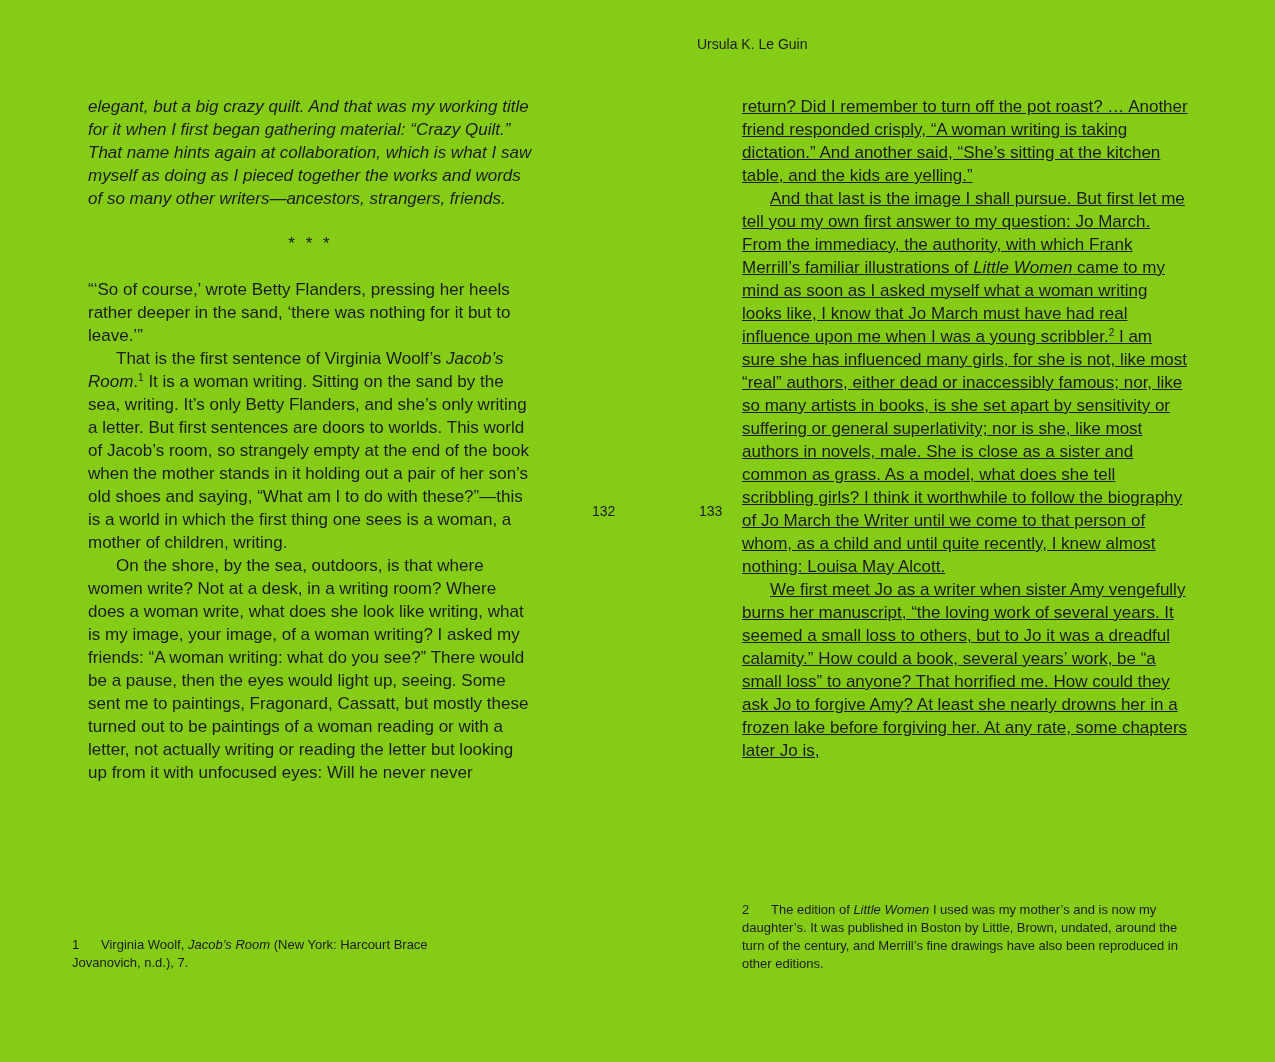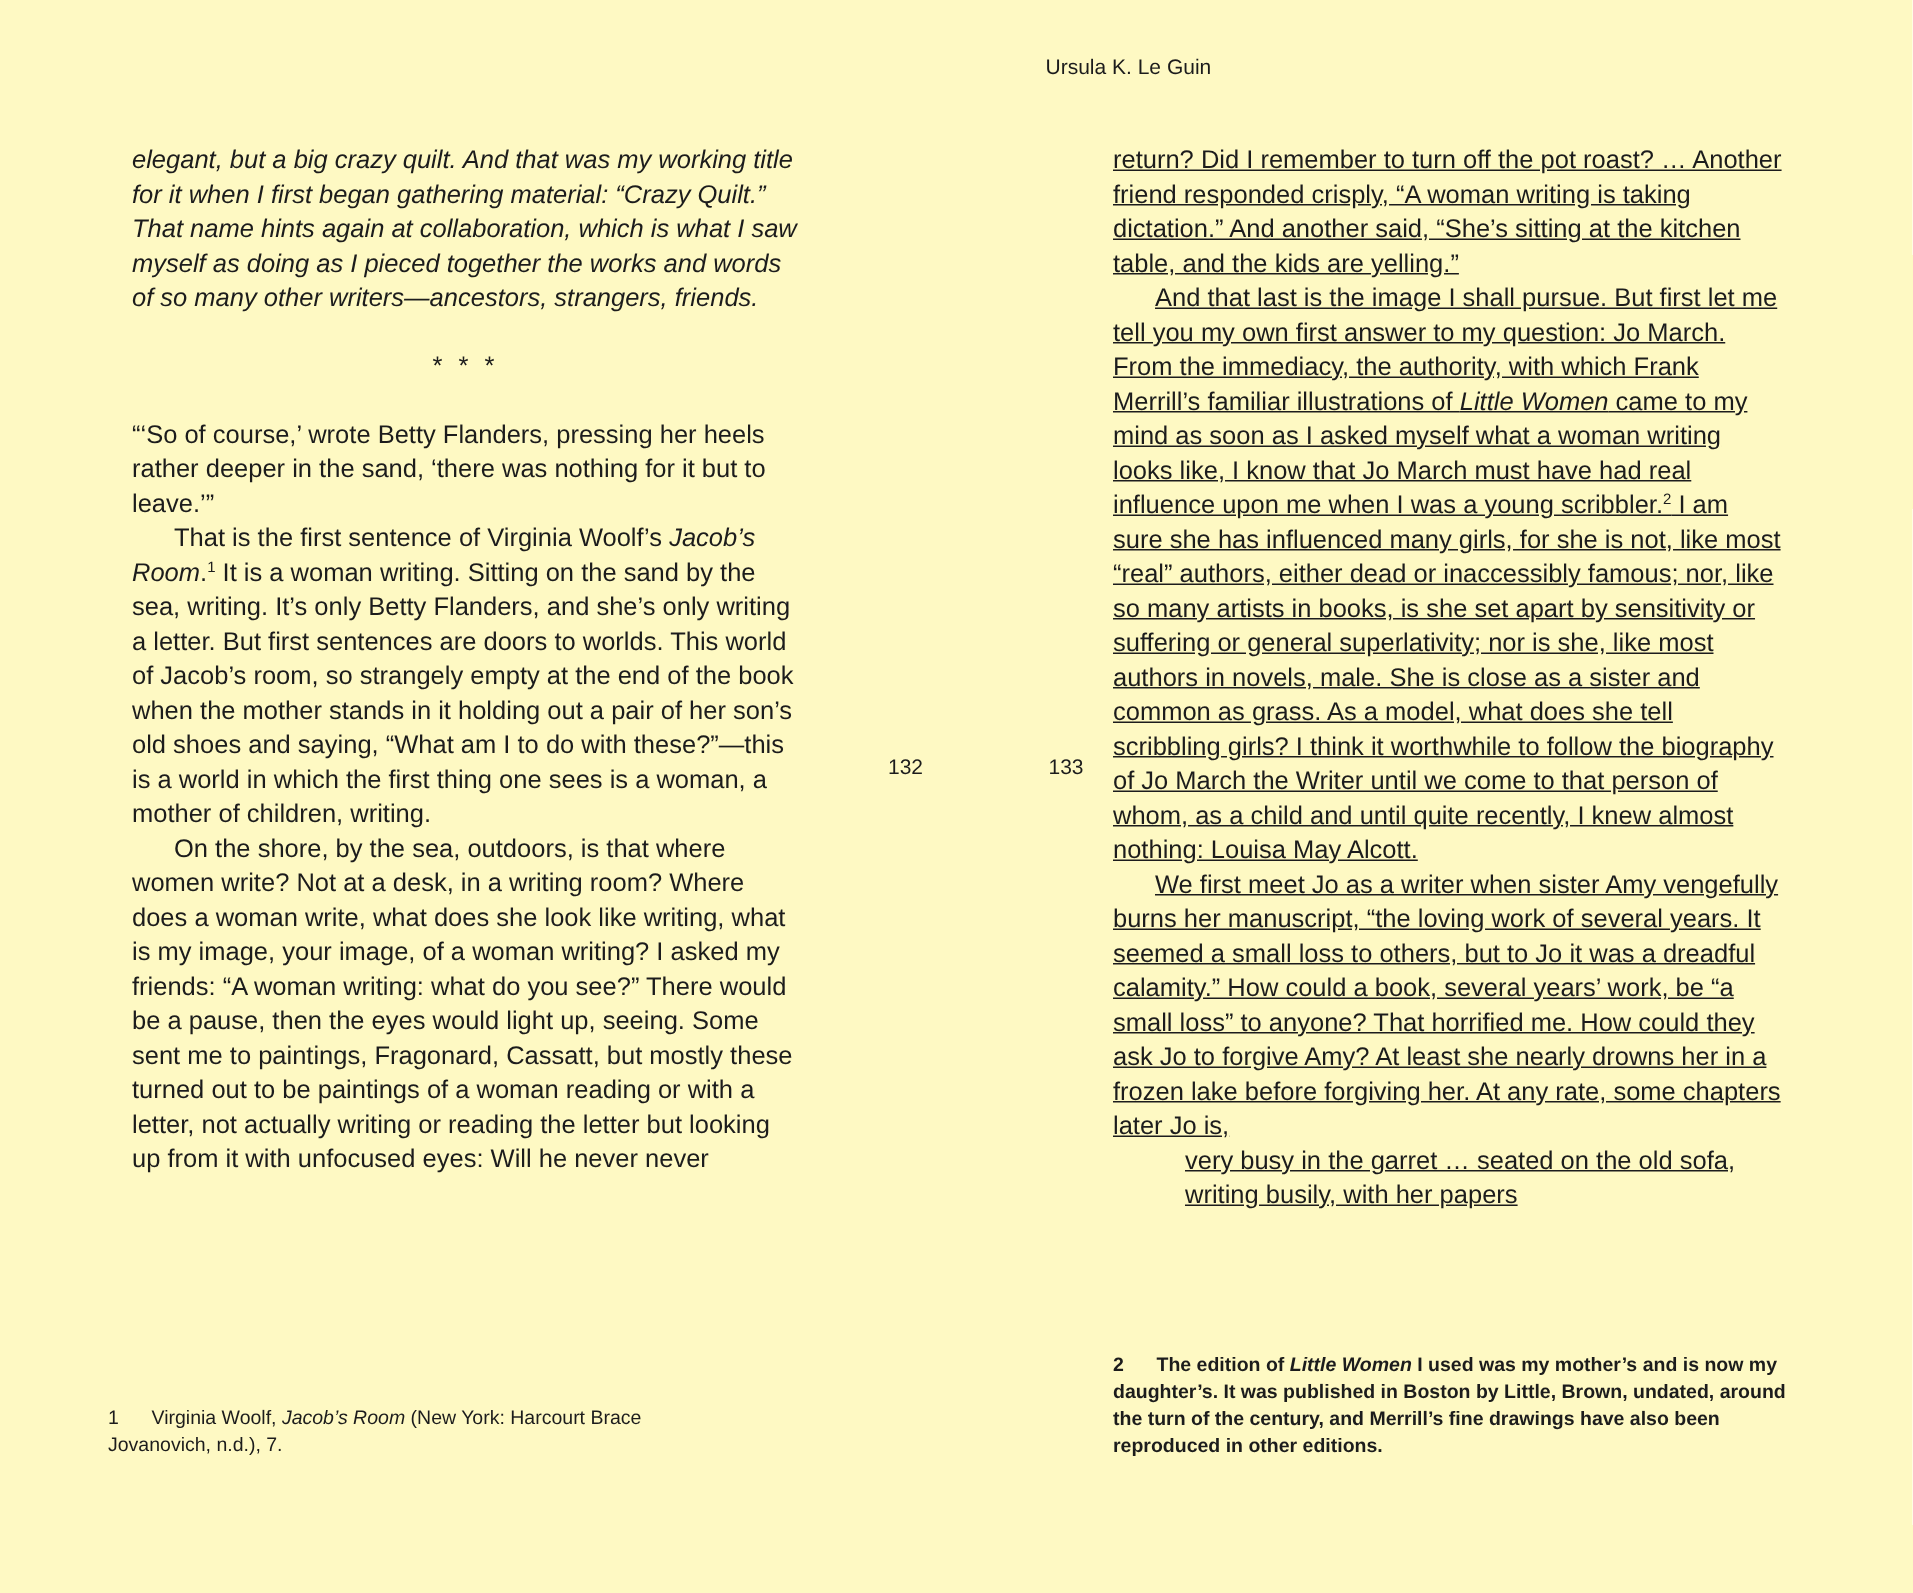--- a/index.html
+++ b/index.html
@@ -56,47 +56,46 @@
     position: relative;
     top: -6px;
     vertical-align: baseline;
   }
   .footnote {
     position: absolute;
     font-size: 13px;
     line-height: 18px;
   }
   .footnote-left  { left: 72px;  top: 936px; width: 412px; }
-  .footnote-right { left: 742px; top: 901px; width: 450px; font-weight: bold; }
+  .footnote-right { left: 742px; top: 901px; width: 450px; }
   .fn-num { display: inline-block; width: 29px; }
 </style>
 </head>
 <body>
 
-<div class="spread" style="background: #fef9c3; color: rgb(28, 28, 28);">
+<div class="spread" style="background: #84cc16; color: rgb(28, 28, 28);">
 
   <div class="running-head">Ursula K. Le Guin</div>
 
   <div class="page-number page-number-left">132</div>
 
   <div class="page-number page-number-right">133</div>
 
   <div class="column column-left">
     <p class="para"><span style="font-style: italic; margin-top: 46px;">elegant, but a big crazy quilt. And that was my working title for it when I first began gathering material: “Crazy Quilt.” That name hints again at collaboration, which is what I saw myself as doing as I pieced together the works and words of so many other writers—ancestors, strangers, friends.</span></p>
     <p class="para separator"><span>* * *</span></p>
     <p class="para"><span>“‘So of course,’ wrote Betty Flanders, pressing her heels rather deeper in the sand, ‘there was nothing for it but to leave.’”</span></p>
     <p class="para indent"><span>That is the first sentence of Virginia Woolf’s </span><span style="font-style: italic;">Jacob’s Room</span><span>.</span><sup>1</sup><span> It is a woman writing. Sitting on the sand by the sea, writing. It’s only Betty Flanders, and she’s only writing a letter. But first sentences are doors to worlds. This world of Jacob’s room, so strangely empty at the end of the book when the mother stands in it holding out a pair of her son’s old shoes and saying, “What am I to do with these?”—this is a world in which the first thing one sees is a woman, a mother of children, writing.</span></p>
     <p class="para indent"><span>On the shore, by the sea, outdoors, is that where women write? Not at a desk, in a writing room? Where does a woman write, what does she look like writing, what is my image, your image, of a woman writing? I asked my friends: “A woman writing: what do you see?” There would be a pause, then the eyes would light up, seeing. Some sent me to paintings, Fragonard, Cassatt, but mostly these turned out to be paintings of a woman reading or with a letter, not actually writing or reading the letter but looking up from it with unfocused eyes: Will he never never</span></p>
   </div>
 
   <div class="column column-right">
     <p class="para"><span>return? Did I remember to turn off the pot roast? … Another friend responded crisply, “A woman writing is taking dictation.” And another said, “She’s sitting at the kitchen table, and the kids are yelling.”</span></p>
     <p class="para indent"><span>And that last is the image I shall pursue. But first let me tell you my own first answer to my question: Jo March. From the immediacy, the authority, with which Frank Merrill’s familiar illustrations of </span><span style="font-style: italic;">Little Women</span><span> came to my mind as soon as I asked myself what a woman writing looks like, I know that Jo March must have had real influence upon me when I was a young scribbler.</span><sup>2</sup><span> I am sure she has influenced many girls, for she is not, like most “real” authors, either dead or inaccessibly famous; nor, like so many artists in books, is she set apart by sensitivity or suffering or general superlativity; nor is she, like most authors in novels, male. She is close as a sister and common as grass. As a model, what does she tell scribbling girls? I think it worthwhile to follow the biography of Jo March the Writer until we come to that person of whom, as a child and until quite recently, I knew almost nothing: Louisa May Alcott.</span></p>
     <p class="para indent"><span>We first meet Jo as a writer when sister Amy vengefully burns her manuscript, “the loving work of several years. It seemed a small loss to others, but to Jo it was a dreadful calamity.” How could a book, several years’ work, be “a small loss” to anyone? That horrified me. How could they ask Jo to forgive Amy? At least she nearly drowns her in a frozen lake before forgiving her. At any rate, some chapters later Jo is,</span></p>
-    <p class="para blockquote"><span>very busy in the garret … seated on the old sofa, writing busily, with her papers</span></p>
   </div>
 
   <div class="footnote footnote-left">
     <span class="fn-num">1</span><span><span>Virginia Woolf, </span><span style="font-style: italic;">Jacob’s Room</span><span> (New York: Harcourt Brace Jovanovich, n.d.), 7.</span></span>
   </div>
 
   <div class="footnote footnote-right">
     <span class="fn-num">2</span><span><span>The edition of </span><span style="font-style: italic;">Little Women</span><span> I used was my mother’s and is now my daughter’s. It was published in Boston by Little, Brown, undated, around the turn of the century, and Merrill’s fine drawings have also been reproduced in other editions.</span></span>
   </div>
 

